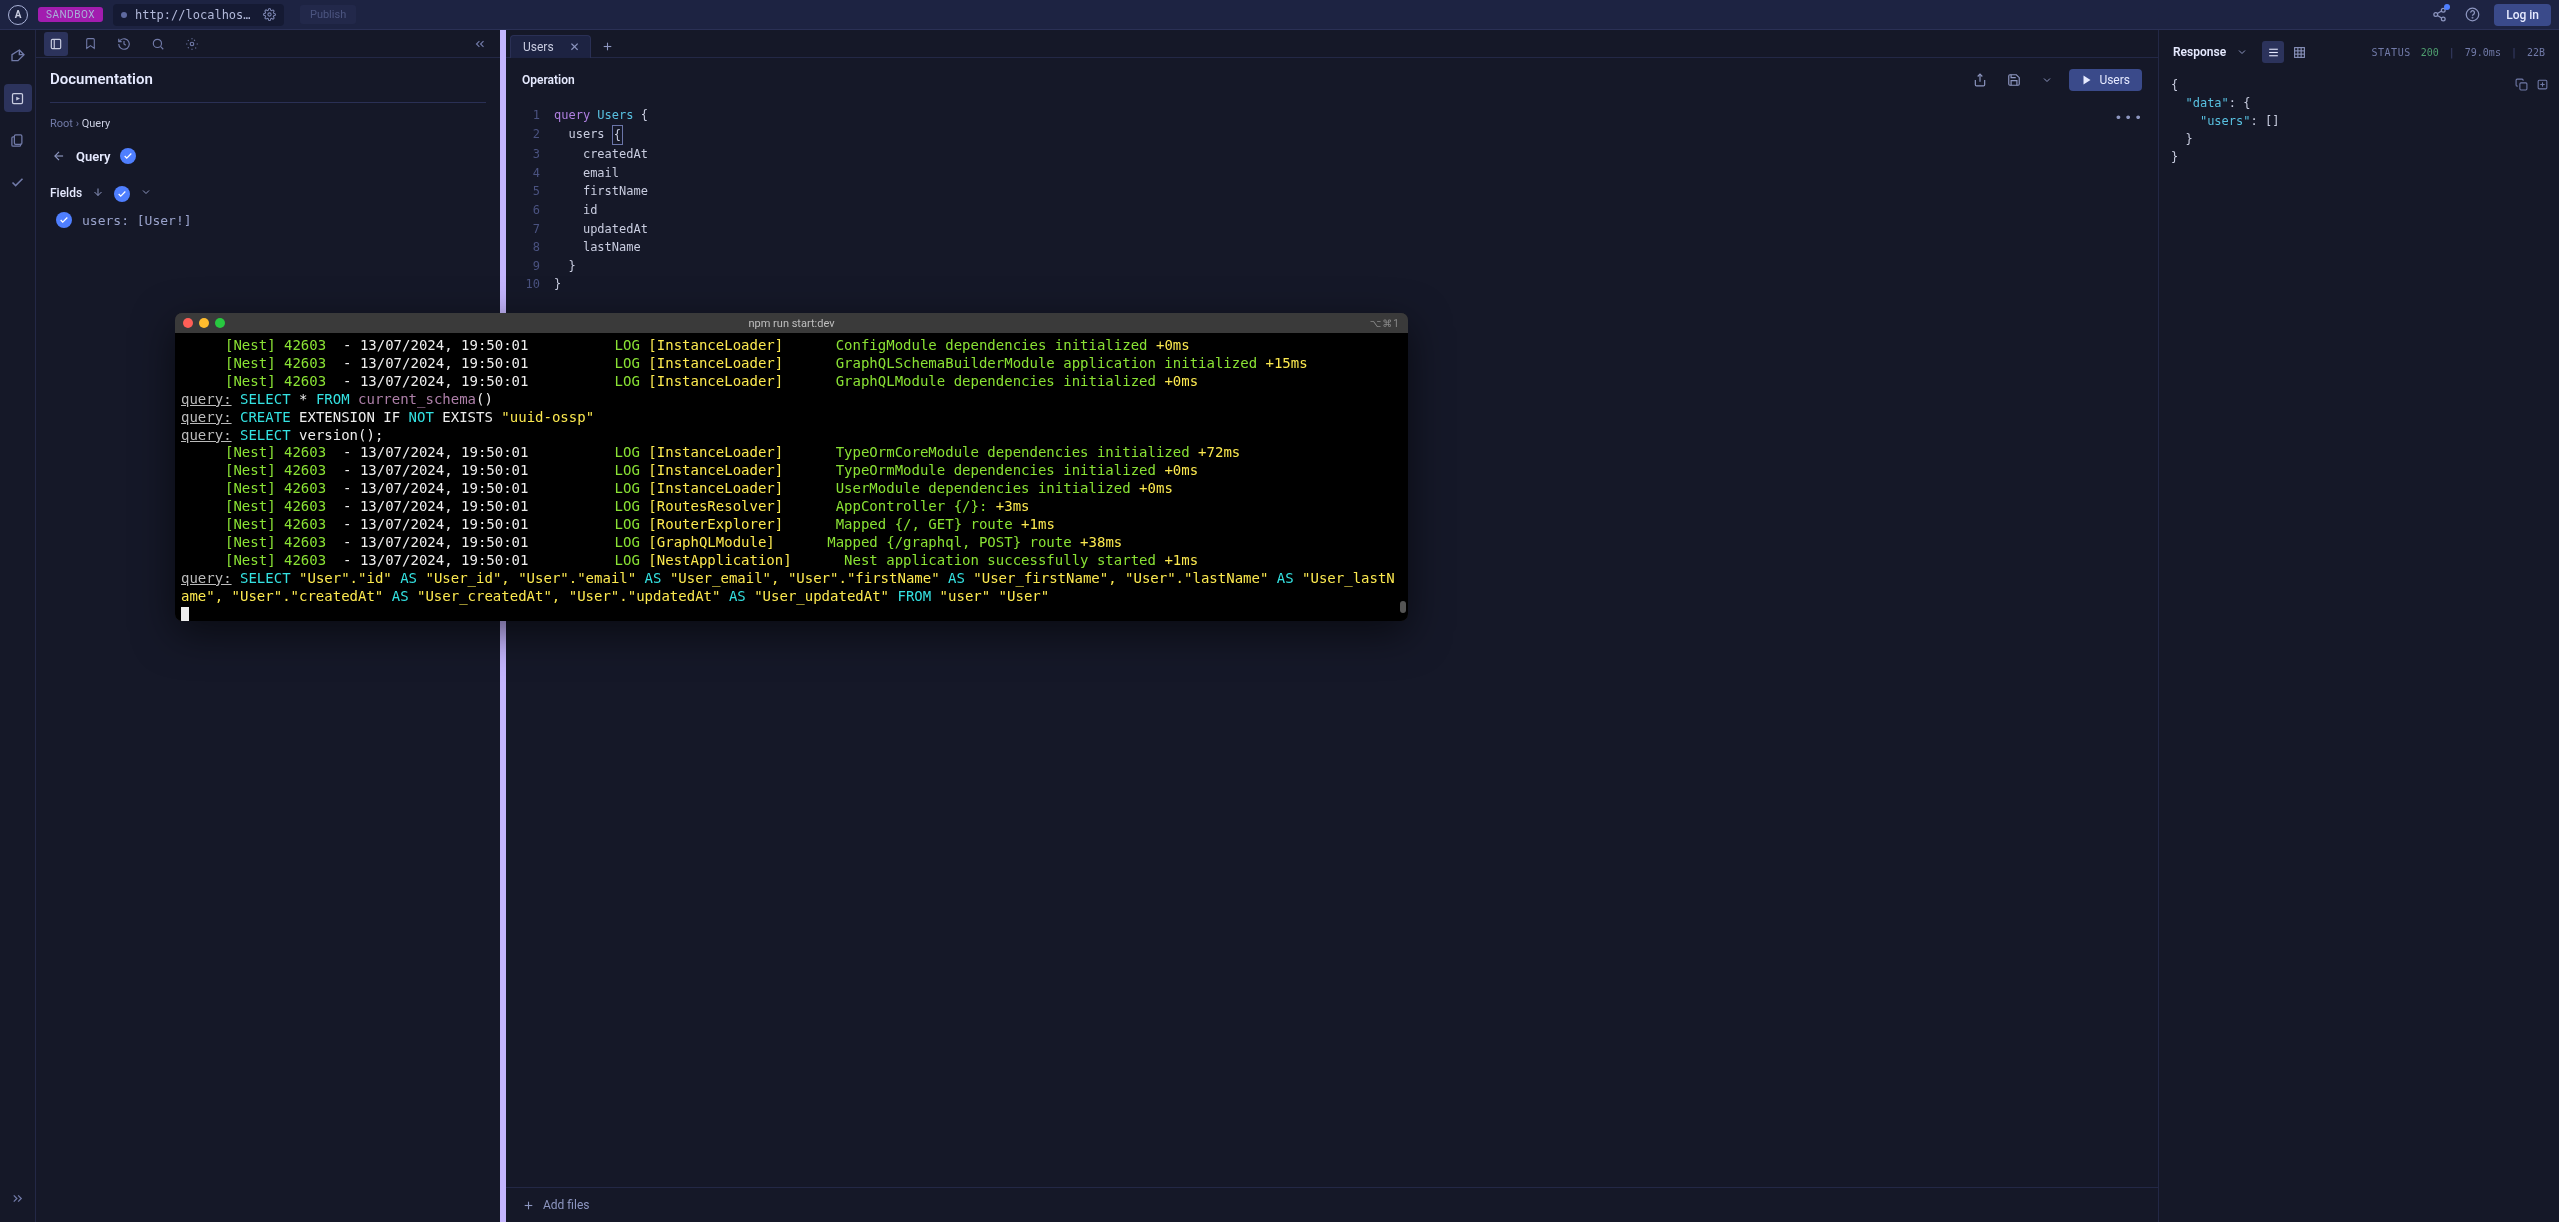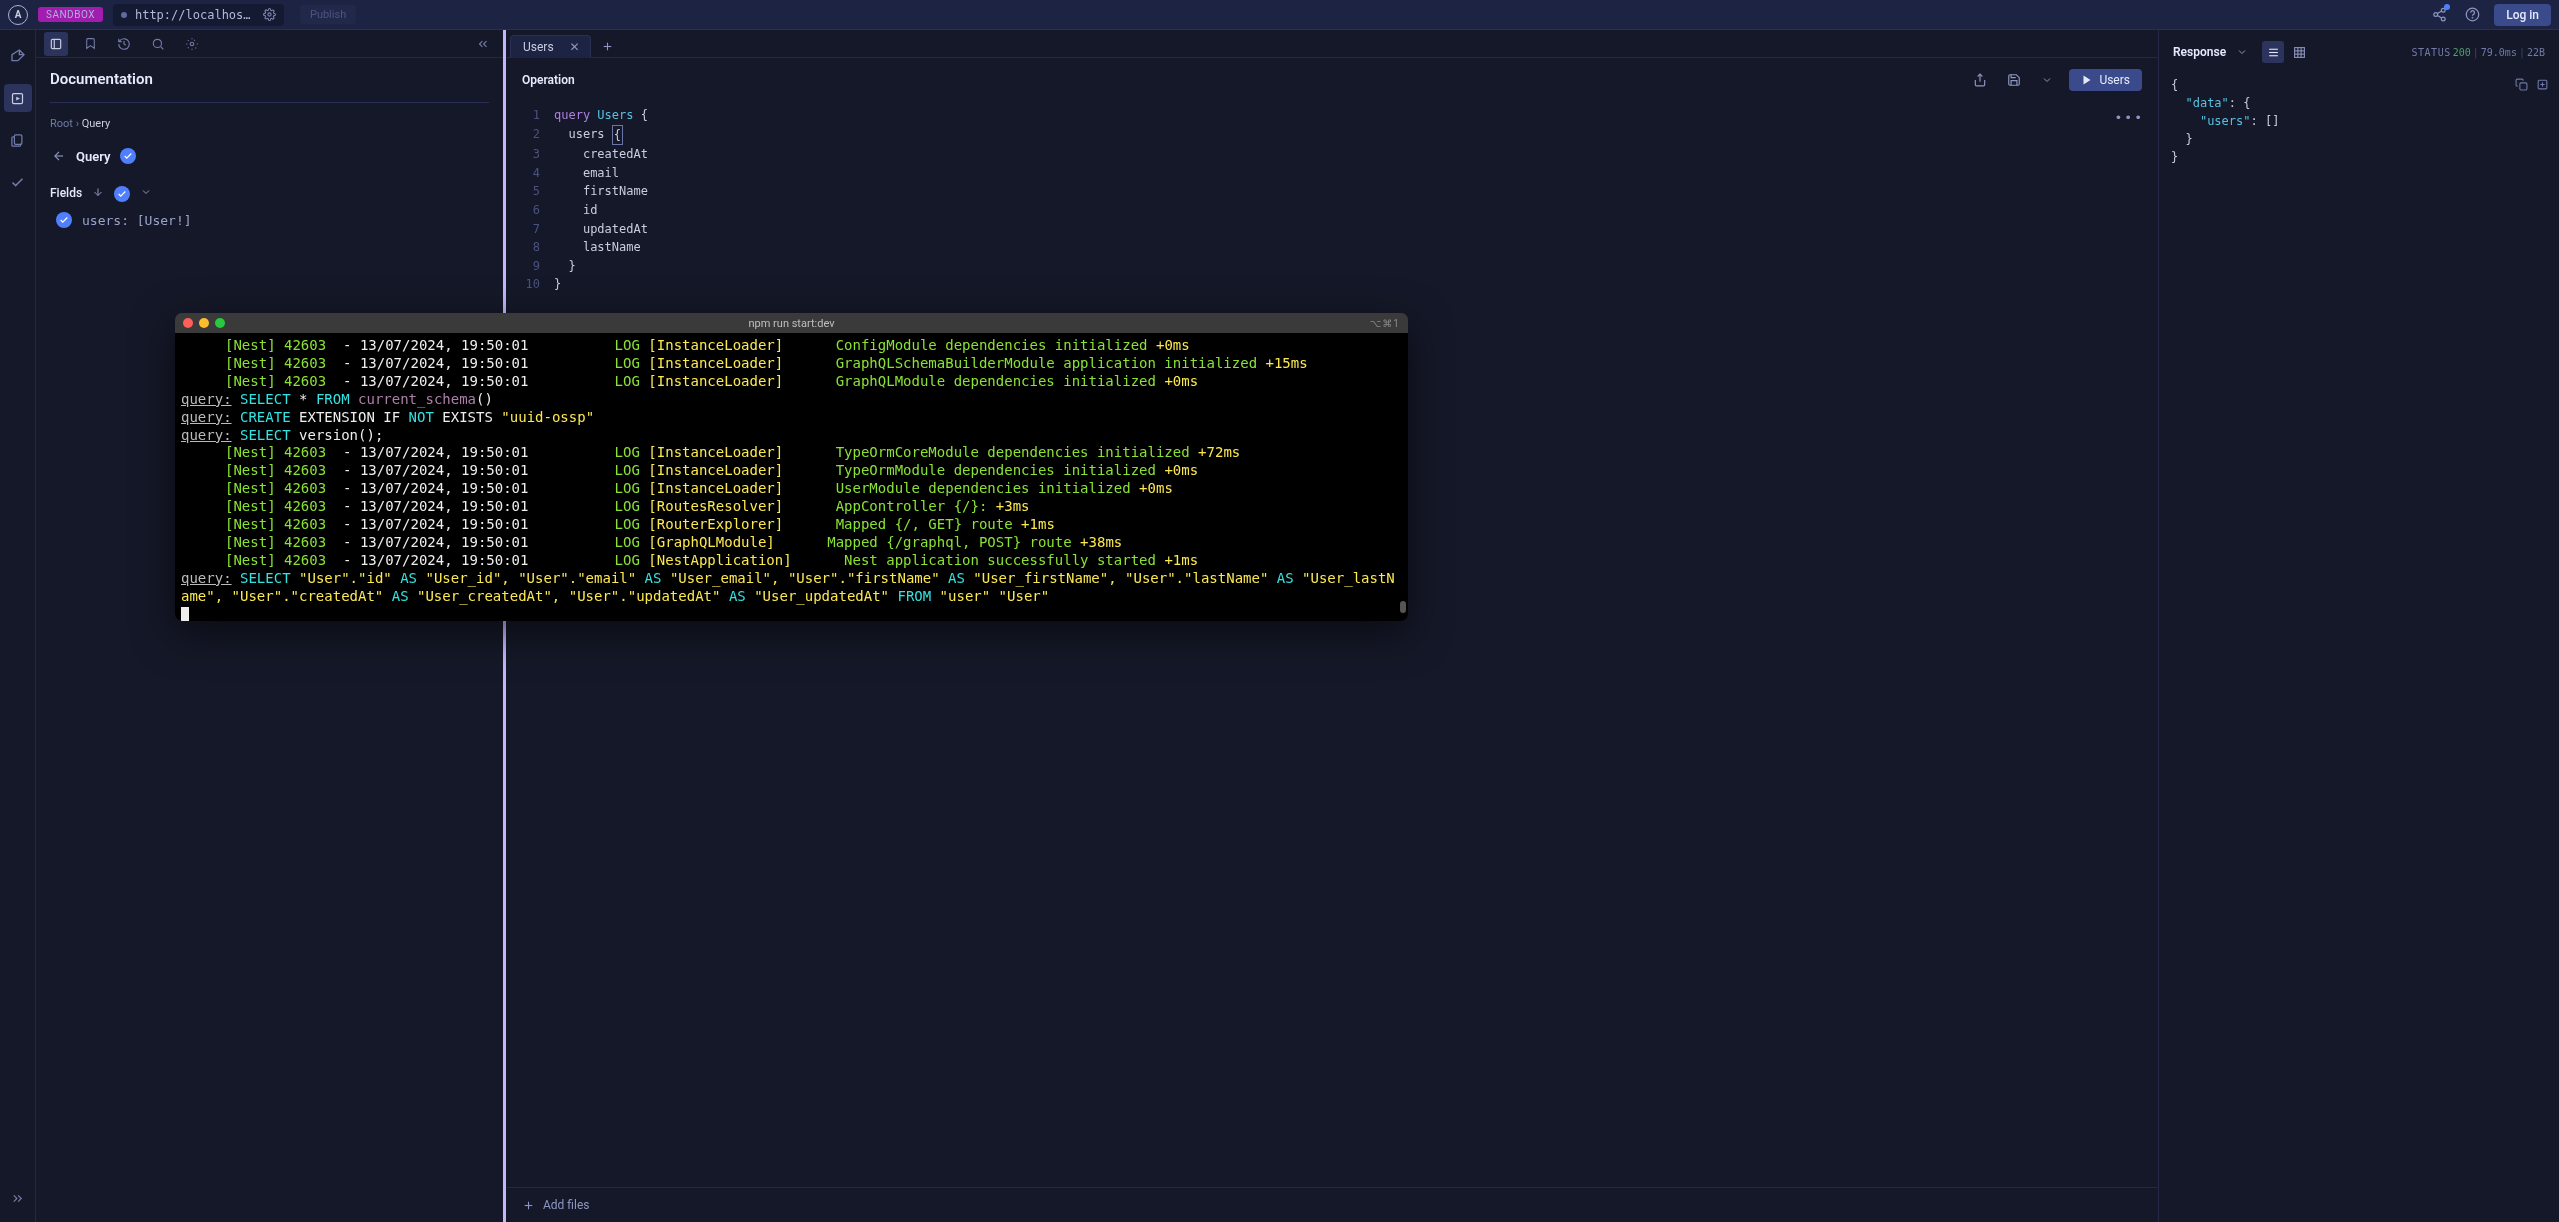--- a/index.html
+++ b/index.html
@@ -68,21 +68,21 @@
 
   
   .main {
     position:absolute; top:30px; left:36px; right:0; bottom:0;
     display:flex;
   }
 
   
   .doc-panel {
     width:470px; min-width:470px;
-    border-right:3px solid #c4b5fd;
+    border-right:6px solid #c4b5fd;
     display:flex; flex-direction:column;
   }
   .doc-toolbar {
     height:28px; border-bottom:1px solid #232846;
     display:flex; align-items:center; padding:0 8px; gap:10px;
   }
   .doc-toolbar .tb-icon { width:24px; height:24px; display:flex; align-items:center; justify-content:center; color:#717aa8; border-radius:3px;}
   .doc-toolbar .tb-icon.active { background:#2c335c; color:#c9cde0; }
   .doc-toolbar-spacer { flex:1; }
   .doc-body { padding:12px 14px 12px 14px; }
@@ -167,21 +167,21 @@
   }
   .resp-header {
     height:44px; display:flex; align-items:center; padding:0 14px;
     gap:10px;
   }
   .resp-title { font-weight:600; font-size:12px; color:#e6eaff; }
   .view-toggle { display:flex; gap:4px; margin-left:4px;}
   .vt { width:22px; height:22px; display:flex; align-items:center; justify-content:center; border-radius:3px; color:#8d96c0;}
   .vt.active { background:#2c335c; color:#e6eaff; }
   .resp-spacer { flex:1; }
-  .resp-meta { font-size:10px; color:#717aa8; display:flex; align-items:center; gap:2px;}
+  .resp-meta { font-size:10px; color:#717aa8; display:flex; align-items:center; gap:10px;}
   .resp-meta .lbl { letter-spacing:0.5px; }
   .resp-meta .ok { color:#4f9f6f; }
   .resp-meta .sep { color:#3c4470; }
 
   .resp-body { flex:1; padding:2px 12px; position:relative;}
   .jline { white-space:pre; line-height:1.5; font-size:12px;}
   .jkey { color:#58c0e0; }
   .jpunc { color:#c9cde0; }
   .resp-actions { position:absolute; top:4px; right:10px; display:flex; gap:8px; color:#717aa8;}
 

